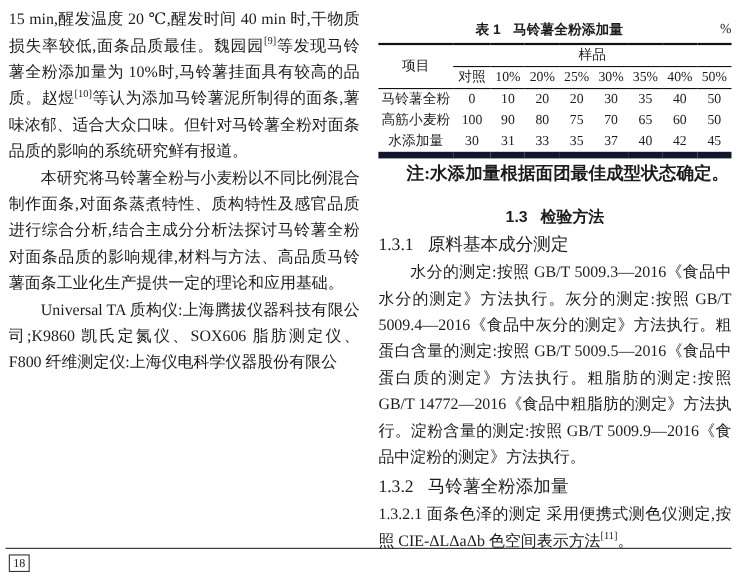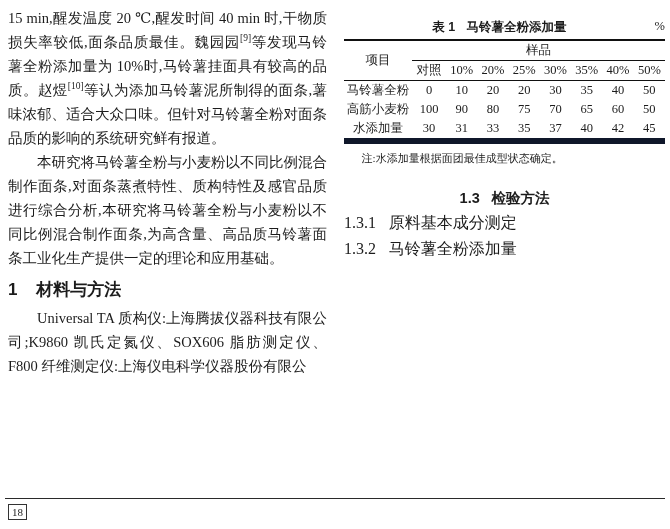--- a/index.html
+++ b/index.html
@@ -43,42 +43,41 @@
   .tbl-caption .cap-label{margin-right:0.9em;}
   .tbl-caption .cap-unit{font-weight:normal;font-family:"Liberation Serif",serif;}
   table.data-table{
     width:100%;border-collapse:collapse;
     border-top:2px solid #111;border-bottom:6px solid #0f172a;
     font-size:12.5px;
   }
   table.data-table td{text-align:center;padding:1px 0;line-height:17px;}
   td.item-col{width:68px;}
   td.rule-bottom{border-bottom:1px solid #111;}
-  .tbl-note{font-size:11px;margin:6px 0 0 0;text-indent:1.6em;line-height:17px;}
+  .tbl-note{font-size:16px;margin:6px 0 0 0;text-indent:1.6em;line-height:17px;font-weight:bold;}
   .gap-after-table{height:16px;}
   
   .footer-rule{
     position:absolute;left:5px;right:5px;top:498px;
     border-top:1.5px solid #2a2a2a;height:0;
   }
   .page-num-box{
     position:absolute;left:8px;top:504px;
     border:1px solid #333;padding:0 3px;font-size:11px;line-height:14px;
   }
 </style>
 </head>
 <body>
 
 <div class="col col-left">
 
   <p class="body-text"><span>15 min,醒发温度 20 ℃,醒发时间 40 min 时,干物质损失率较低,面条品质最佳。魏园园</span><sup class="ref">[9]</sup><span>等发现马铃薯全粉添加量为 10%时,马铃薯挂面具有较高的品质。赵煜</span><sup class="ref">[10]</sup><span>等认为添加马铃薯泥所制得的面条,薯味浓郁、适合大众口味。但针对马铃薯全粉对面条品质的影响的系统研究鲜有报道。</span></p>
 
-  <p class="body-text indent">本研究将马铃薯全粉与小麦粉以不同比例混合制作面条,对面条蒸煮特性、质构特性及感官品质进行综合分析,本研究将马铃薯全粉与小麦粉以不同比例混合制作面条,为高含量、高品质马铃薯面条工业化生产提供一定的理论和应用基础。</p>
+  <p class="body-text indent">本研究将马铃薯全粉与小麦粉以不同比例混合制作面条,对面条蒸煮特性、质构特性及感官品质进行综合分析,结合主成分分析法探讨马铃薯全粉对面条品质的影响规律,材料与方法、高品质马铃薯面条工业化生产提供一定的理论和应用基础。</p>
 
-  <h2 class="h-sec1"><span class="h-num">1</span><span>材料与方法</span></h2>
 
 
 
   <p class="body-text indent">Universal TA 质构仪:上海腾拔仪器科技有限公司;K9860 凯氏定氮仪、SOX606 脂肪测定仪、F800 纤维测定仪:上海仪电科学仪器股份有限公</p>
 
 </div>
 
 <div class="col col-right">
 
   <div class="tbl-caption">
@@ -139,20 +138,22 @@
     </table>
 
   <p class="tbl-note">注:水添加量根据面团最佳成型状态确定。</p>
 
   <div class="gap-after-table"></div>
 
   <h3 class="h-sec2"><span class="h-num-narrow">1.3</span><span>检验方法</span></h3>
 
   <div class="h-sec3"><span class="h-num-narrow">1.3.1</span><span>原料基本成分测定</span></div>
 
+  <p class="body-text indent">水分的测定:按照 GB/T 5009.3—2016《食品中水分的测定》方法执行。灰分的测定:按照 GB/T 5009.4—2016《食品中灰分的测定》方法执行。粗蛋白含量的测定:按照 GB/T 5009.5—2016《食品中蛋白质的测定》方法执行。粗脂肪的测定:按照 GB/T 14772—2016《食品中粗脂肪的测定》方法执行。淀粉含量的测定:按照 GB/T 5009.9—2016《食品中淀粉的测定》方法执行。</p>
 
   <div class="h-sec3"><span class="h-num-narrow">1.3.2</span><span>马铃薯全粉添加量</span></div>
 
+  <p class="body-text"><span>1.3.2.1  面条色泽的测定  采用便携式测色仪测定,按照 CIE-ΔLΔaΔb 色空间表示方法</span><sup class="ref">[11]</sup><span>。</span></p>
 
 </div>
 
 <div class="footer-rule"></div>
 <div class="page-num-box">18</div>
 
 </body></html>

